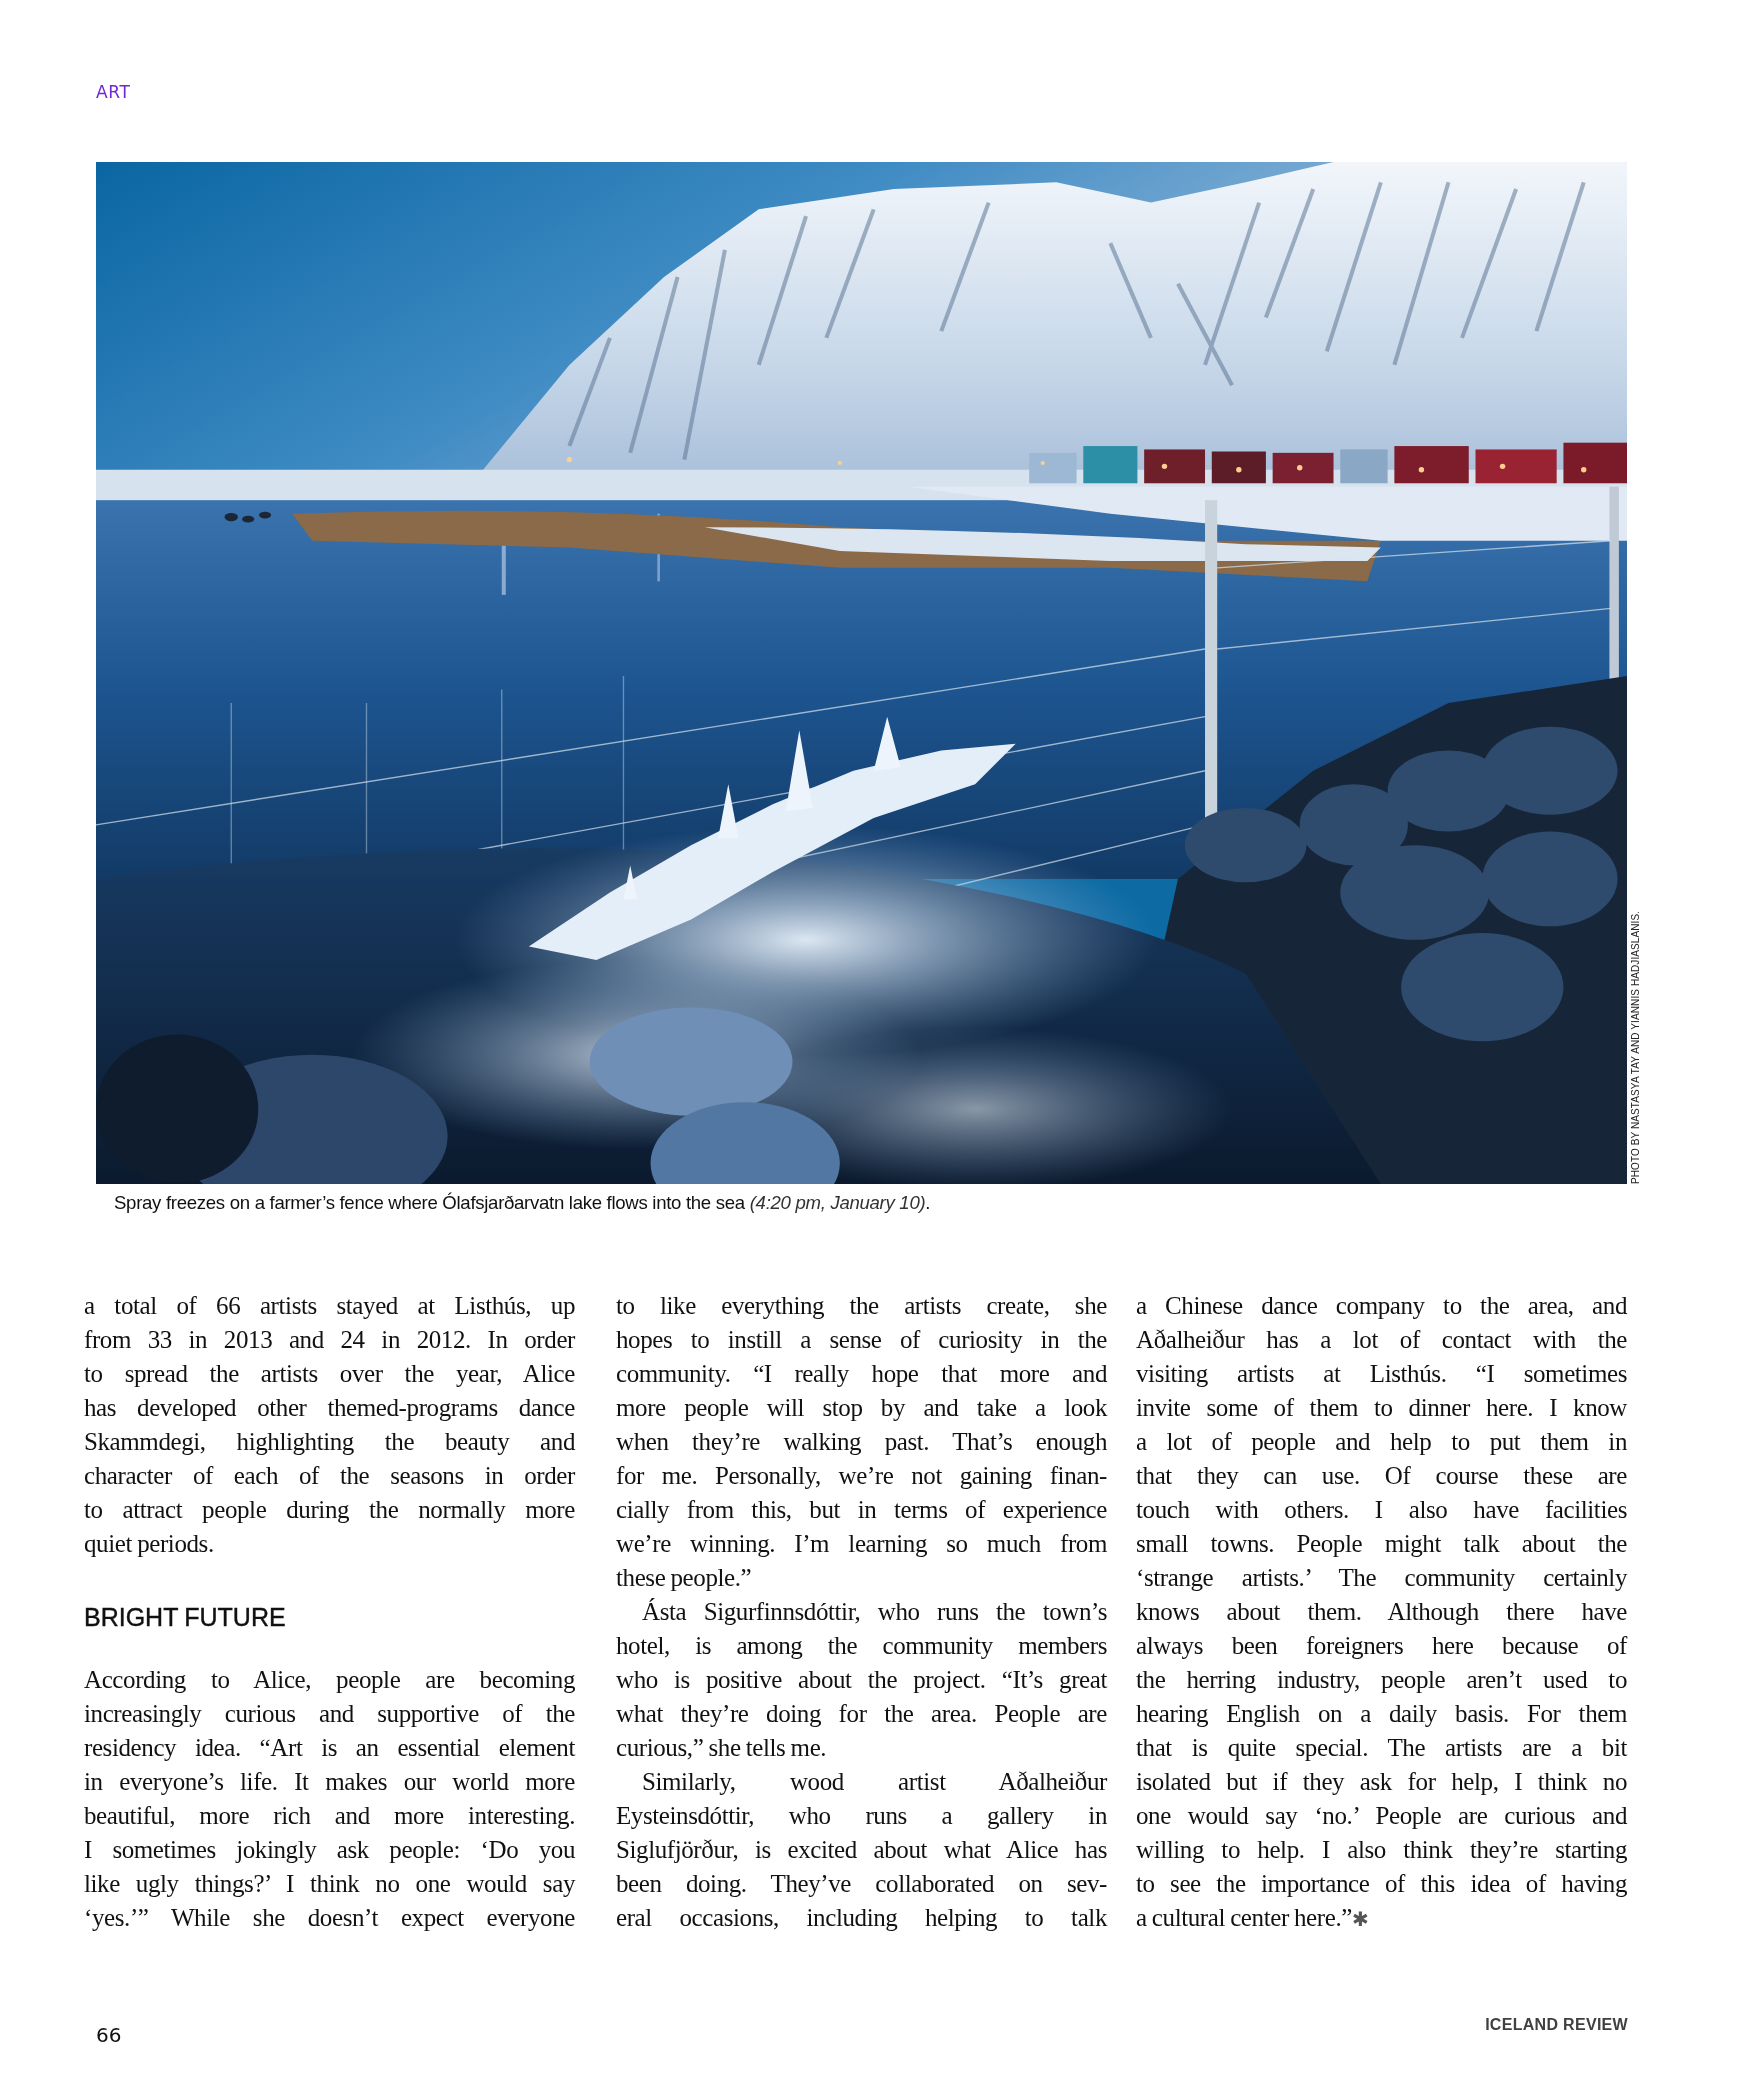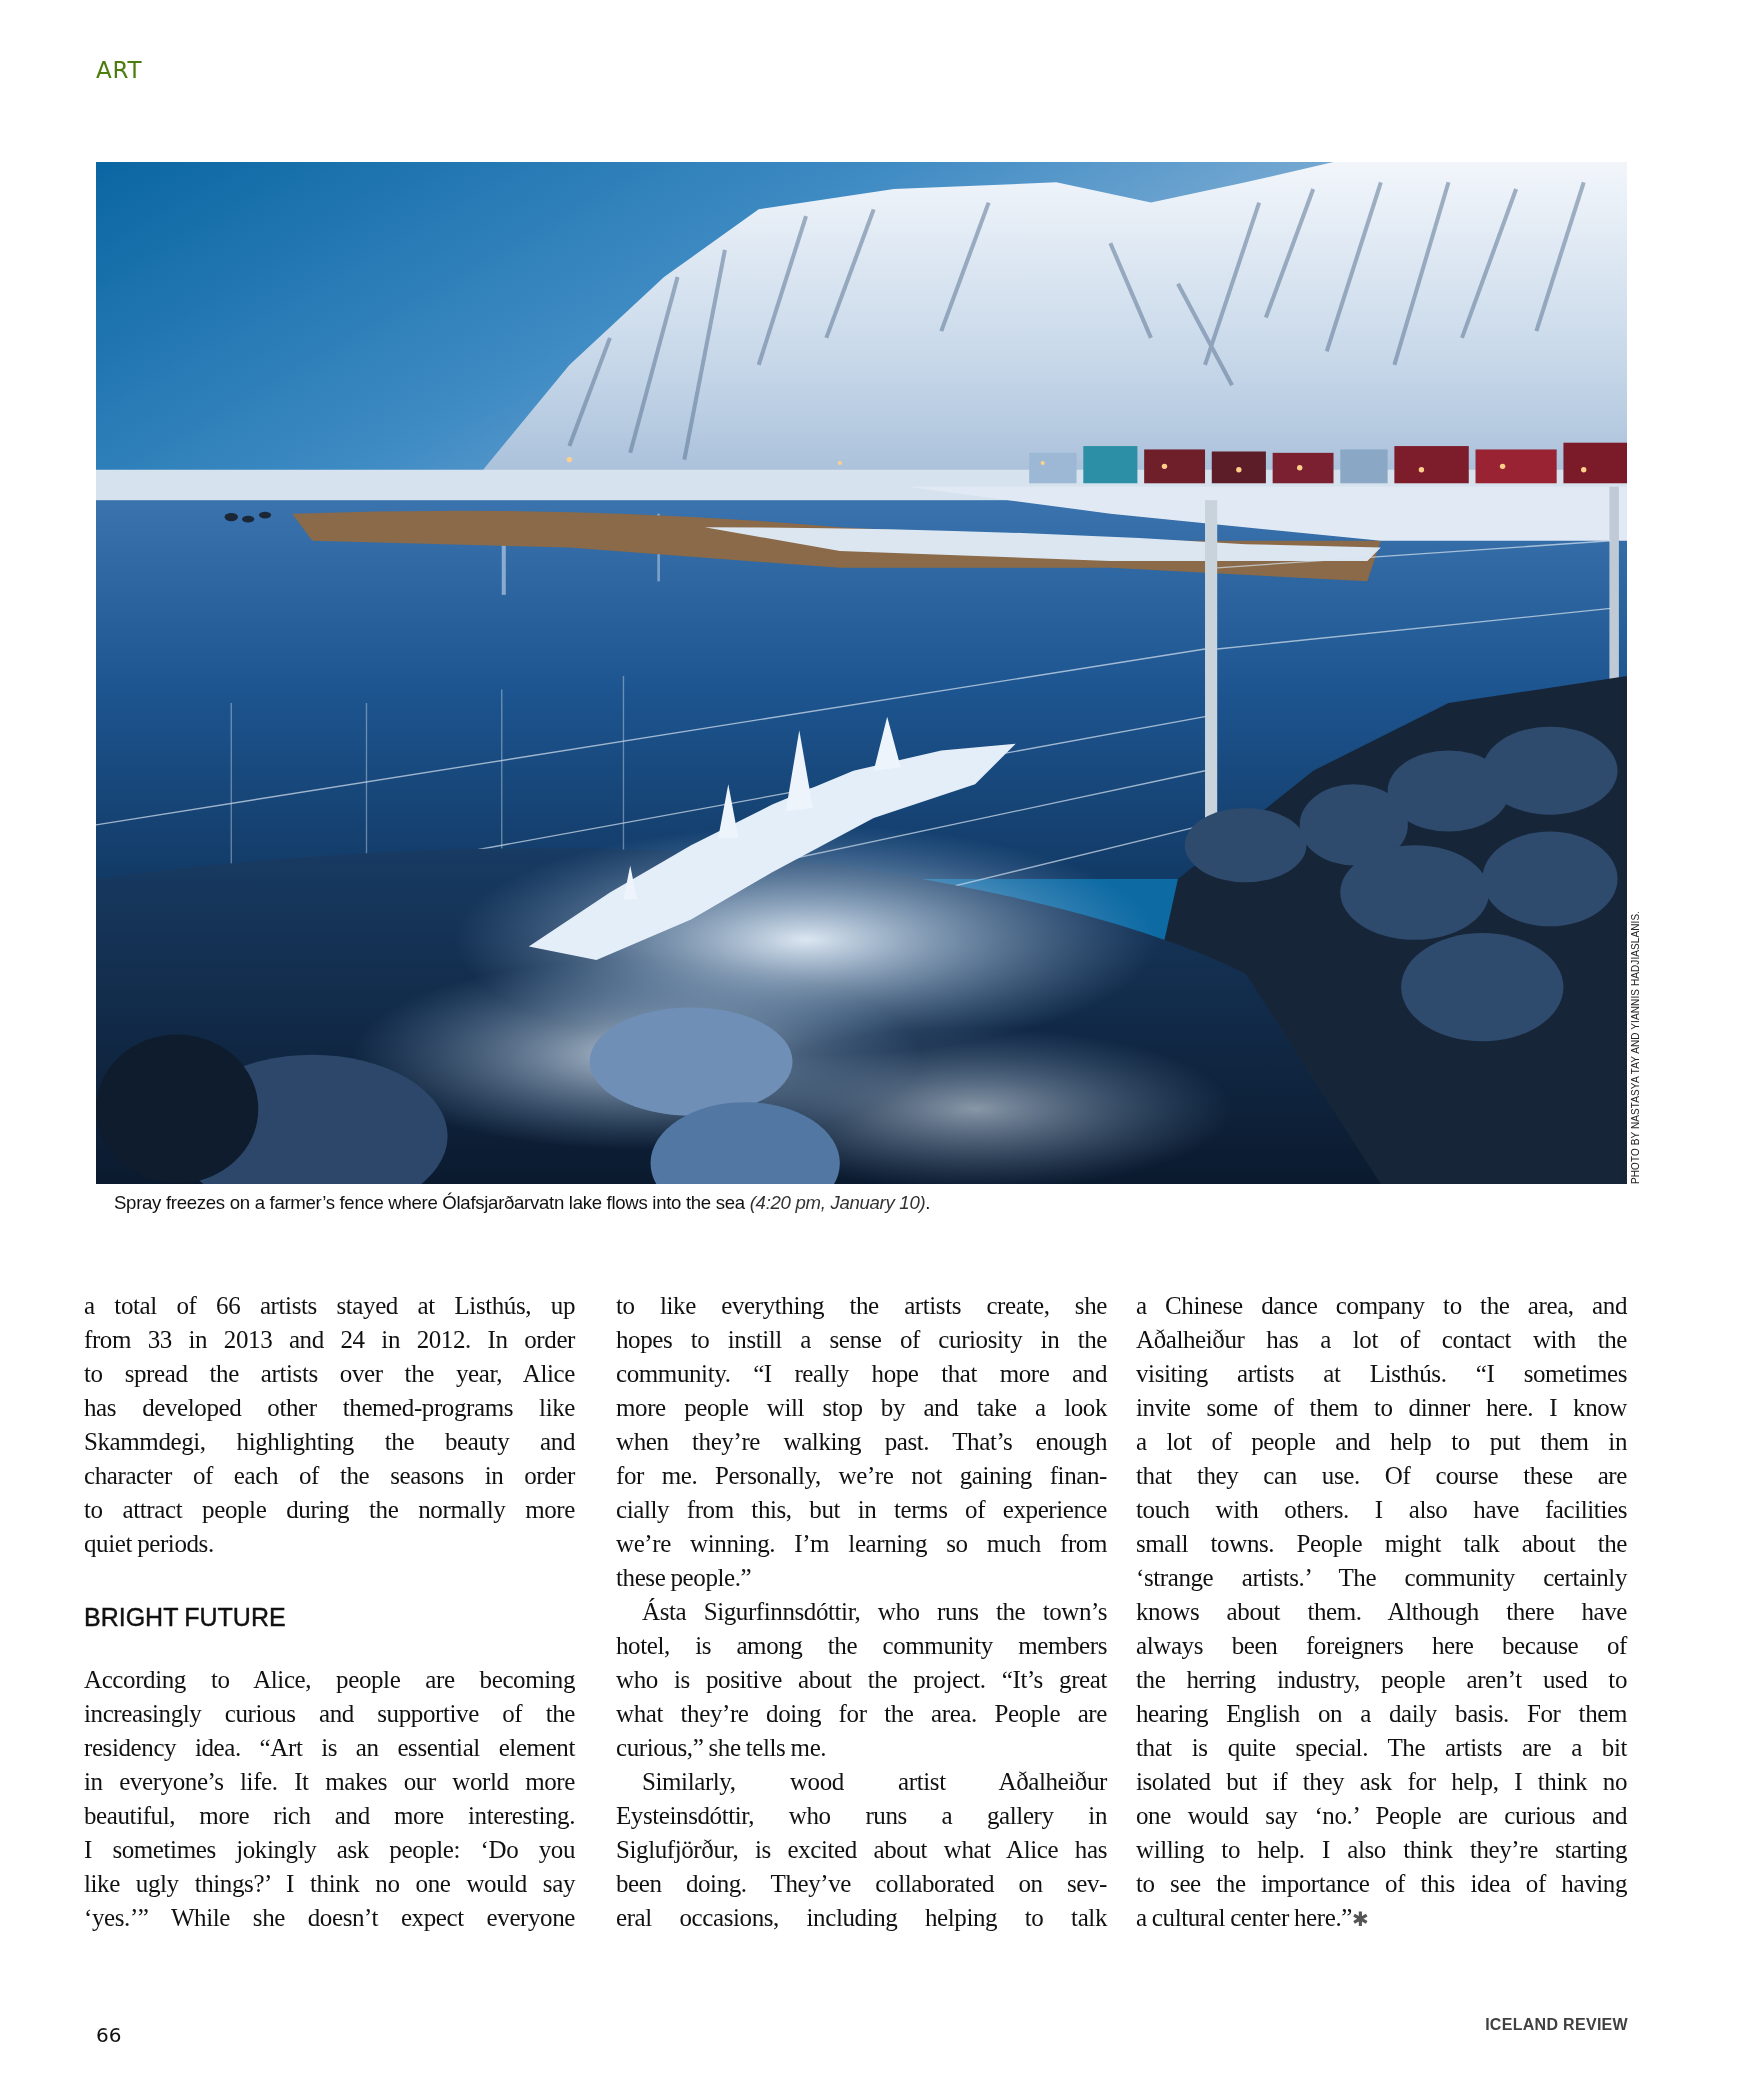--- a/index.html
+++ b/index.html
@@ -1,21 +1,21 @@
 <!DOCTYPE html>
 <html style="font-size:10.8px"><head>
 <meta charset="utf-8">
 <style>
   html, body { margin: 0; padding: 0; background: #ffffff; }
   body { width: 1757px; height: 2077px; position: relative; overflow: hidden; }
 
   .section-label {
-    position: absolute; left: 96px; top: 57px;
-    font-family: "DejaVu Sans", sans-serif; font-size: 23px; font-weight: normal;
-    letter-spacing: 0.7px; color: #4d7c0f;
+    position: absolute; left: 96px; top: 82px;
+    font-family: "DejaVu Sans", sans-serif; font-size: 17px; font-weight: normal;
+    letter-spacing: 0.7px; color: #6d28d9;
   }
 
   .photo {
     position: absolute; left: 96px; top: 162px; width: 1531px; height: 1022px;
     overflow: hidden; background: #0d6aa3;
   }
   .photo svg { display: block; width: 100%; height: 100%; }
 
   .photo-credit {
     position: absolute; left: 1630px; top: 1184px;
@@ -210,21 +210,21 @@
 <div class="photo-credit">PHOTO BY NASTASYA TAY AND YIANNIS HADJIASLANIS.</div>
 
 <div class="caption">
   <span>Spray freezes on a farmer’s fence where Ólafsjarðarvatn lake flows into the sea </span><span class="cap-note">(4:20 pm, January 10)</span><span>.</span>
 </div>
 
 <div class="column col1">
     <span class="line">a total of 66 artists stayed at Listhús, up</span>
     <span class="line">from 33 in 2013 and 24 in 2012. In order</span>
     <span class="line">to spread the artists over the year, Alice</span>
-    <span class="line">has developed other themed-programs like</span>
+    <span class="line">has developed other themed-programs dance</span>
     <span class="line">Skammdegi, highlighting the beauty and</span>
     <span class="line">character of each of the seasons in order</span>
     <span class="line">to attract people during the normally more</span>
     <span class="line last">quiet periods.</span>
     <span class="line blank">&nbsp;</span>
     <span class="subhead">BRIGHT FUTURE</span>
     <span class="line blank">&nbsp;</span>
     <span class="line">According to Alice, people are becoming</span>
     <span class="line">increasingly curious and supportive of the</span>
     <span class="line">residency idea. “Art is an essential element</span>

